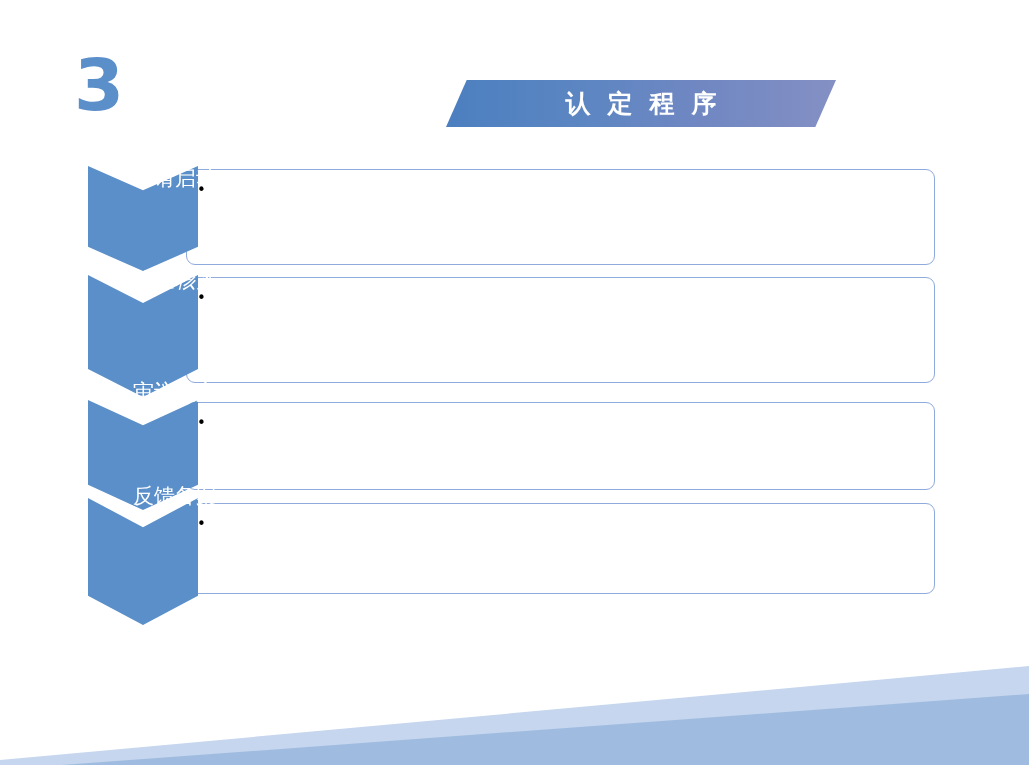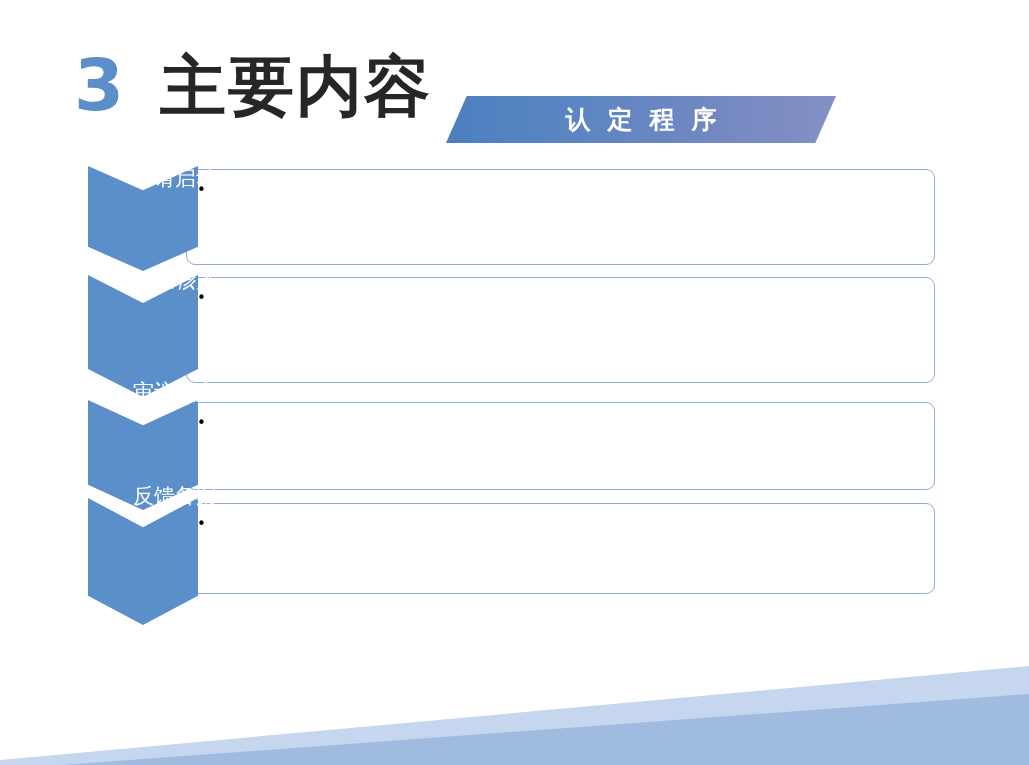--- a/index.html
+++ b/index.html
@@ -48,21 +48,21 @@
     font-size: 66px;
     line-height: 70px;
     font-weight: bold;
     color: #262626;
     letter-spacing: 2px;
     white-space: nowrap;
   }
   #ribbon {
     position: absolute;
     left: 446px;
-    top: 96px;
+    top: 80px;
     width: 390px;
     height: 48px;
   }
   #ribbon-shape {
     position: absolute;
     left: 0; top: 0;
     width: 390px;
     height: 47px;
     background: linear-gradient(to right, #4C7FC0 0%, #5C86C2 35%, #7087C2 65%, #8490C4 100%);
     -webkit-clip-path: polygon(5.3% 0%, 100% 0%, 94.7% 100%, 0% 100%);
@@ -182,21 +182,20 @@
     clip-path: polygon(100% 57%, 100% 100%, 6% 100%);
   }
 </style>
 </head>
 <body>
 
 <div id="slide">
 
   <div id="header">
     <div id="section-number">3</div>
-    <div id="page-title">主要内容</div>
 
     <div id="ribbon">
       <div id="ribbon-shape"></div>
       <div id="ribbon-label">认定程序</div>
     </div>
   </div>
 
   <div id="flow">
 
     <div class="flow-row">

